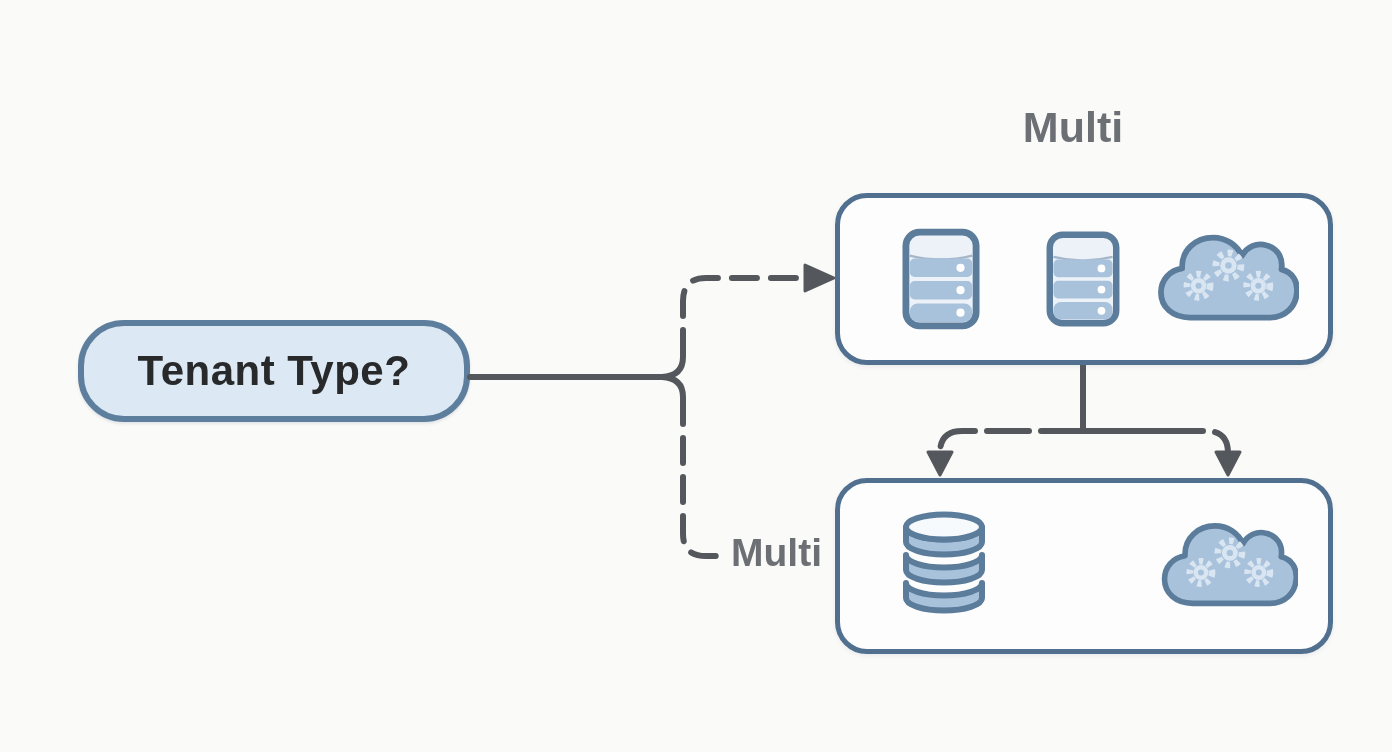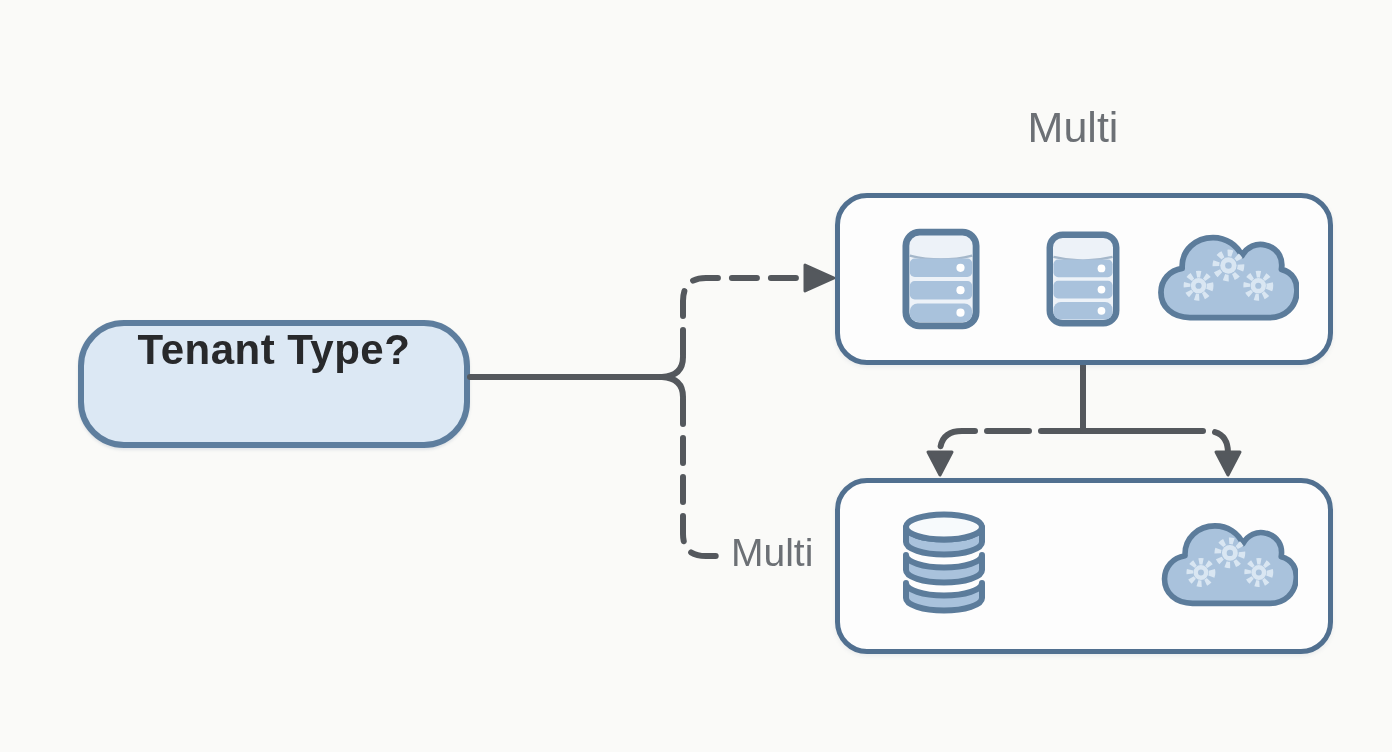--- a/index.html
+++ b/index.html
@@ -9,44 +9,44 @@
     --icon-stroke:#5c7c9b; --icon-light:#edf2f8; --gear-light:#d9e6f2;
   }
   html,body{margin:0;padding:0;}
   body{
     width:1392px;height:752px;position:relative;overflow:hidden;
     background:var(--background);
     font-family:"Liberation Sans", sans-serif;
   }
   .abs{position:absolute;}
   .decision-node{
-    left:78px;top:320px;width:392px;height:128px;
+    left:78px;top:320px;width:392px;height:102px;
     background:var(--node-fill);
     border:6px solid var(--node-border);
     border-radius:46px;
     box-sizing:border-box;
-    display:flex;align-items:flex-start;justify-content:center;
+    display:flex;align-items:center;justify-content:center;
     box-shadow:0 2px 3px rgba(90,110,140,0.15);
   }
   .decision-node .node-label{
     font-size:42px;font-weight:bold;color:var(--text-dark);letter-spacing:0.5px;
   }
   .flow-box{
     background:var(--box-fill);
     border:5px solid var(--box-border);
     border-radius:32px;
     box-sizing:border-box;
     display:flex;align-items:center;
     box-shadow:0 2px 4px rgba(90,110,140,0.10);
   }
   .box-top{left:835px;top:193px;width:498px;height:172px;padding:0 60px 0 62px;gap:32px;}
   .box-bottom{left:835px;top:478px;width:498px;height:176px;padding:0 30px 0 58px;}
   .box-top .icon-wrap{display:flex;align-items:center;}
   .branch-label{
-    color:var(--label-gray);font-weight:normal;line-height:1;
+    color:var(--label-gray);font-weight:bold;line-height:1;
   }
   .branch-label.top{left:973px;top:106px;width:200px;text-align:center;font-size:43px;}
   .branch-label.bottom{left:731px;top:533px;font-size:39px;}
   .spacer{flex:1;}
   svg.connectors{left:0;top:0;pointer-events:none;}
   .icon{display:block;}
 </style>
 </head>
 <body>
 

